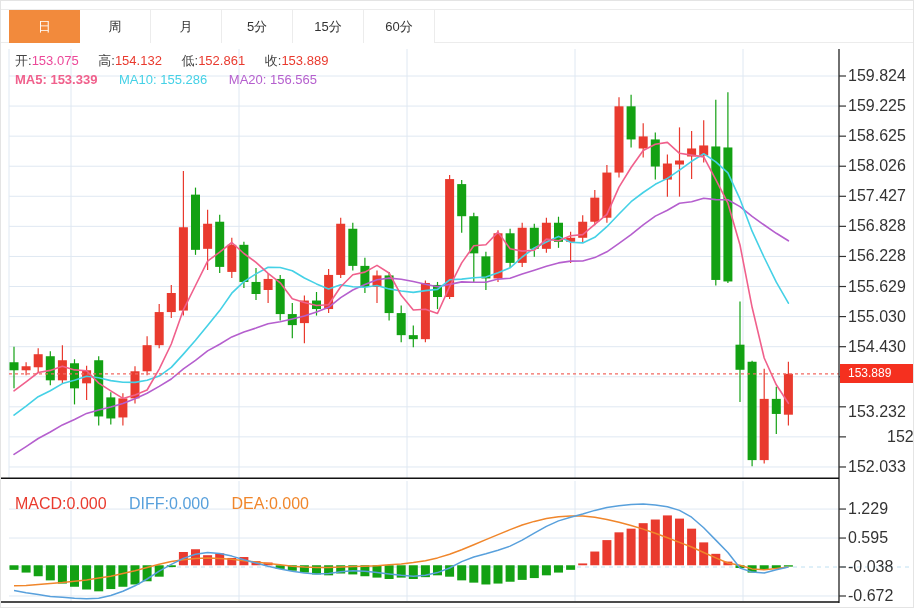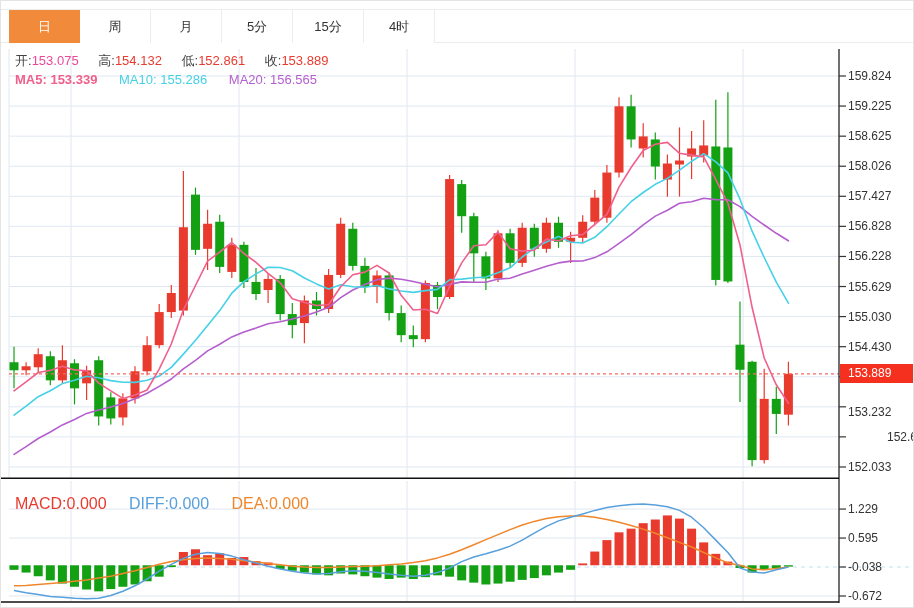--- a/index.html
+++ b/index.html
@@ -20,36 +20,36 @@
   .ma-row{position:absolute;top:71px;left:14px;font-size:13px;z-index:4;white-space:nowrap;}
   .ma-row .pair{margin-right:18px;}
   .macd-row{position:absolute;top:494px;left:14px;font-size:16px;z-index:4;white-space:nowrap;}
   .macd-row .pair{margin-right:18px;}
   
   .main-chart{position:absolute;top:42px;left:0;width:914px;height:436px;z-index:1;}
   .macd-chart{position:absolute;top:478px;left:0;width:914px;height:124px;z-index:1;}
   svg{display:block;}
   
   .axis-label{position:absolute;left:847px;width:64px;height:16px;line-height:16px;
-              font-size:12px;color:#333;z-index:3;}
+              font-size:16px;color:#333;z-index:3;}
   .price-badge{position:absolute;left:839px;top:363px;width:73px;height:19px;line-height:19px;
                color:#fff;font-size:12px;padding-left:8px;box-sizing:border-box;z-index:6;}
 </style>
 </head>
 <body>
 
 <div class="app">
 
   <div class="tabbar">
     <div class="tab active" style="background: rgb(242, 138, 60);">日</div>
     <div class="tab">周</div>
     <div class="tab">月</div>
     <div class="tab">5分</div>
     <div class="tab">15分</div>
-    <div class="tab">4时</div>
+    <div class="tab">60分</div>
   </div>
 
   <div class="info-row">
     <span class="pair"><span>开:</span><span class="val" style="color: #ec4899;">153.075</span></span>
     <span class="pair"><span>高:</span><span class="val" style="color: rgb(233, 58, 46);">154.132</span></span>
     <span class="pair"><span>低:</span><span class="val" style="color: rgb(233, 58, 46);">152.861</span></span>
     <span class="pair"><span>收:</span><span class="val" style="color: rgb(233, 58, 46);">153.889</span></span>
   </div>
 
   <div class="ma-row">

